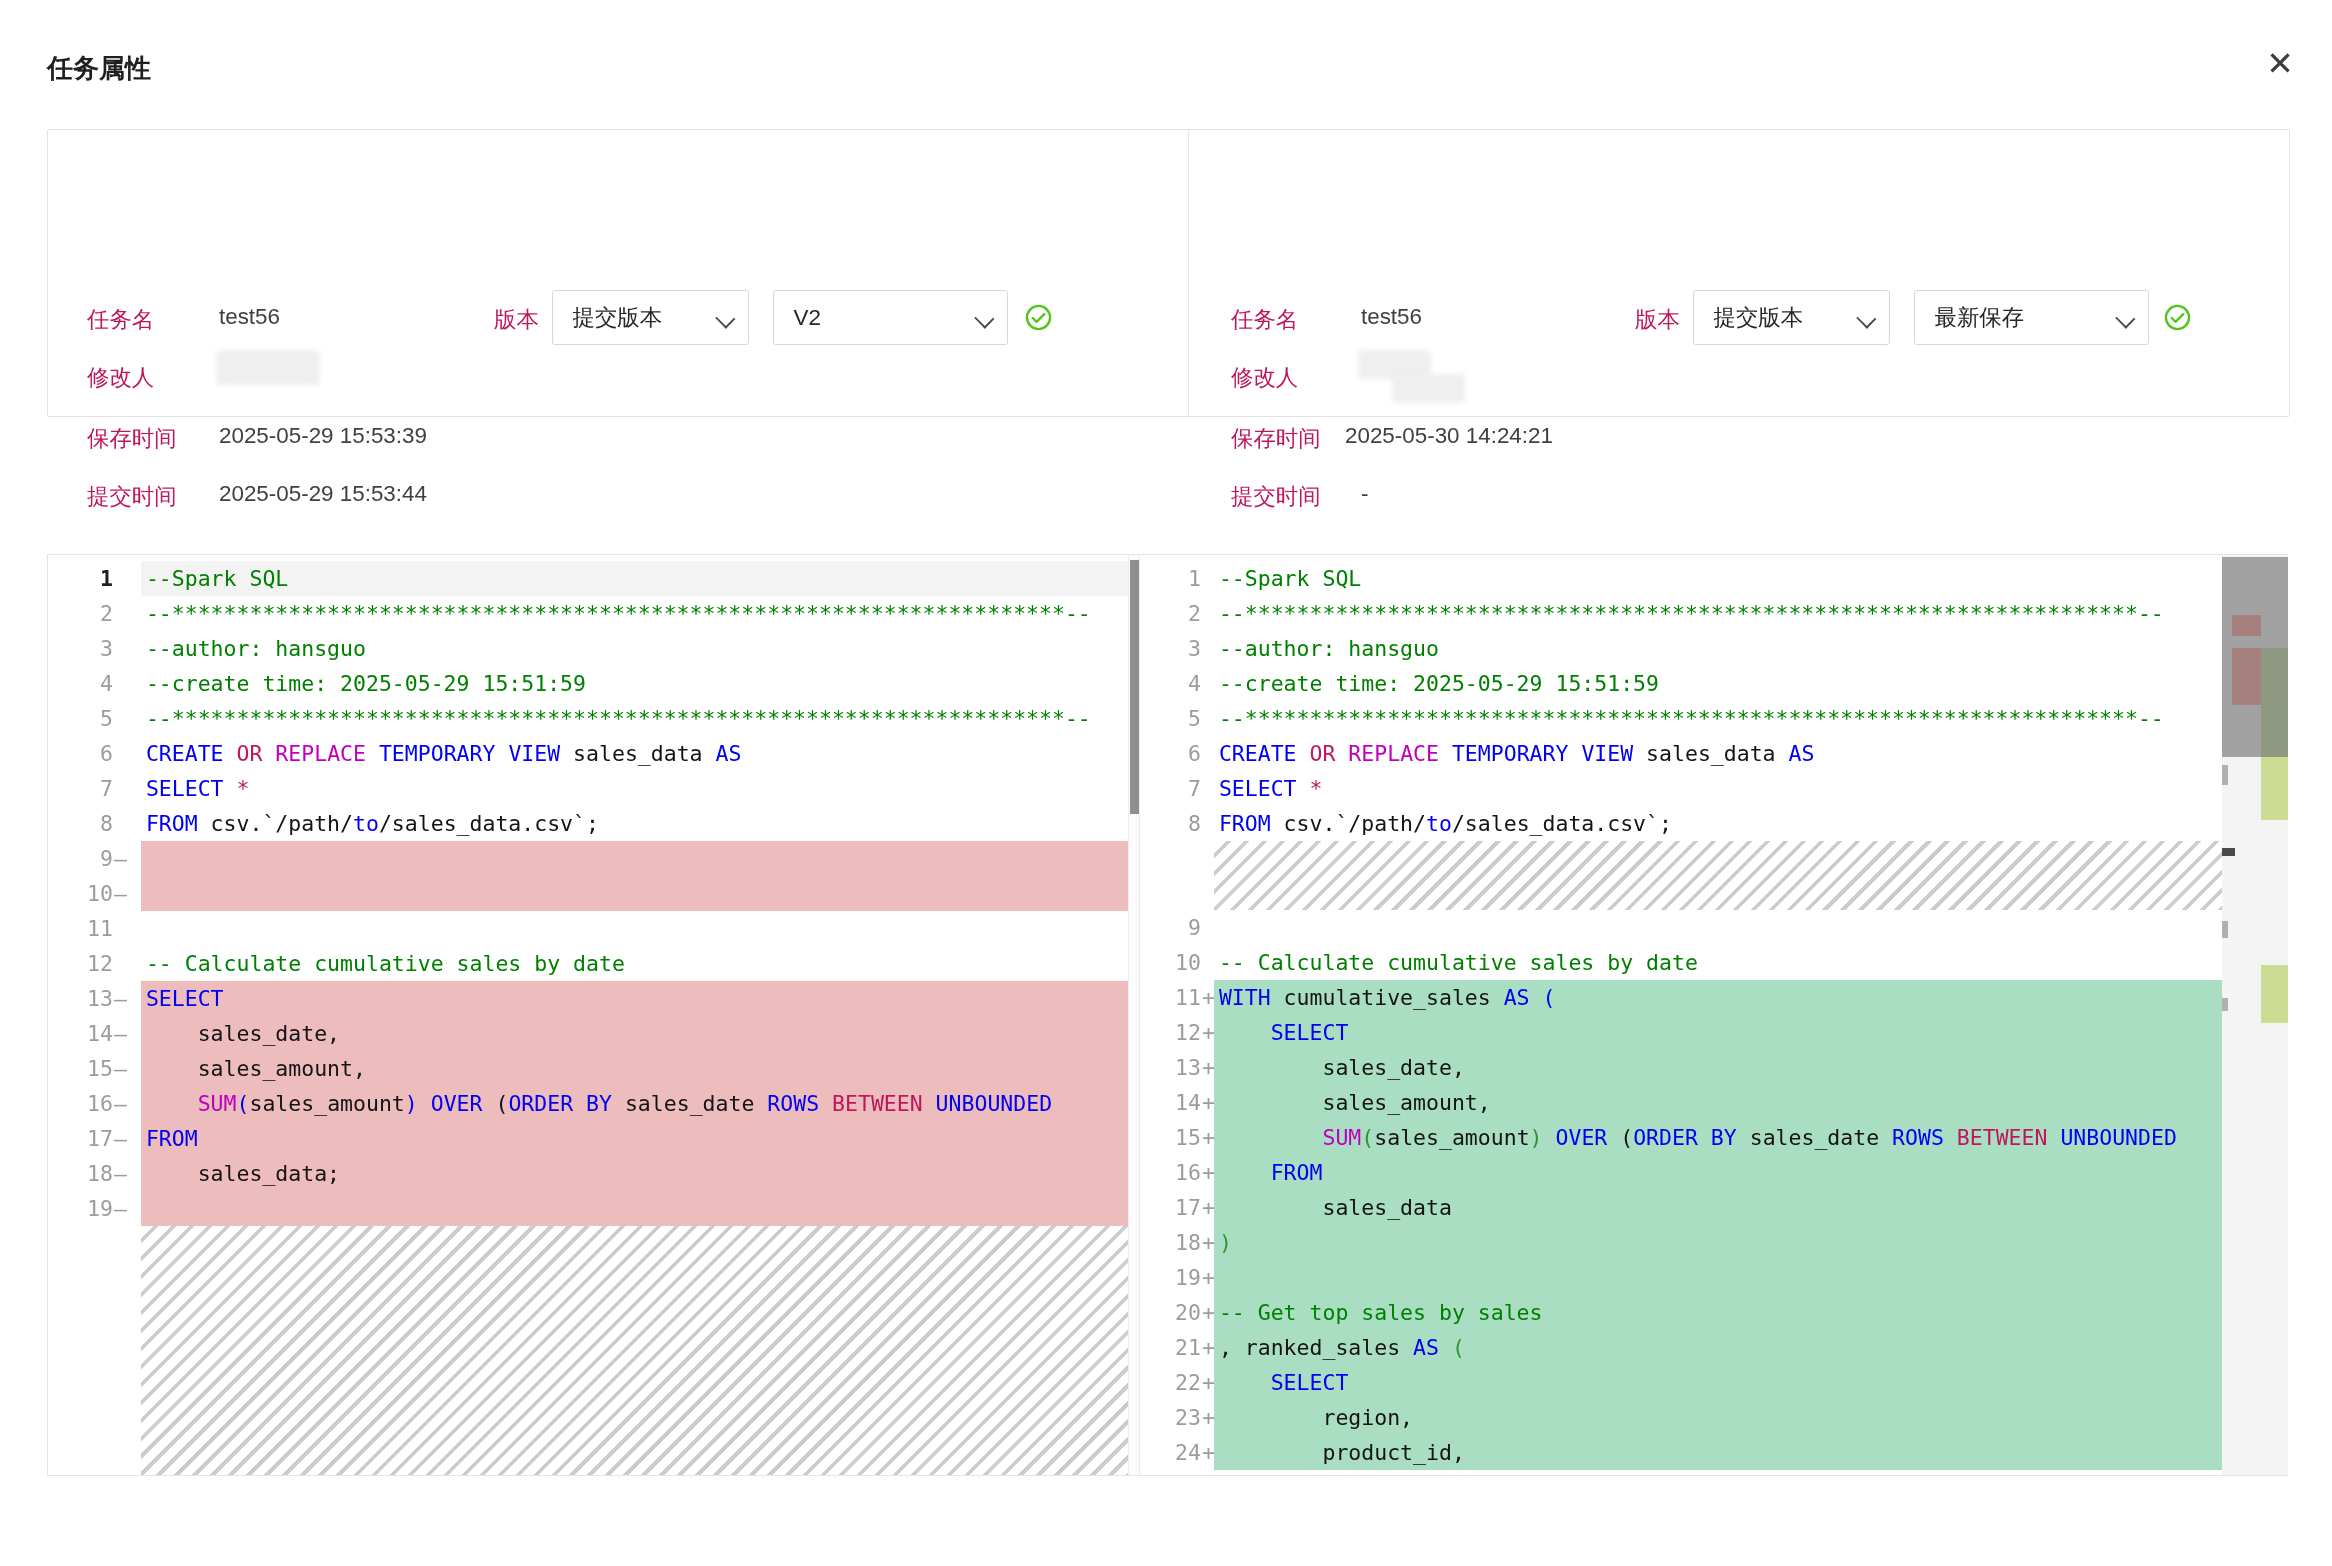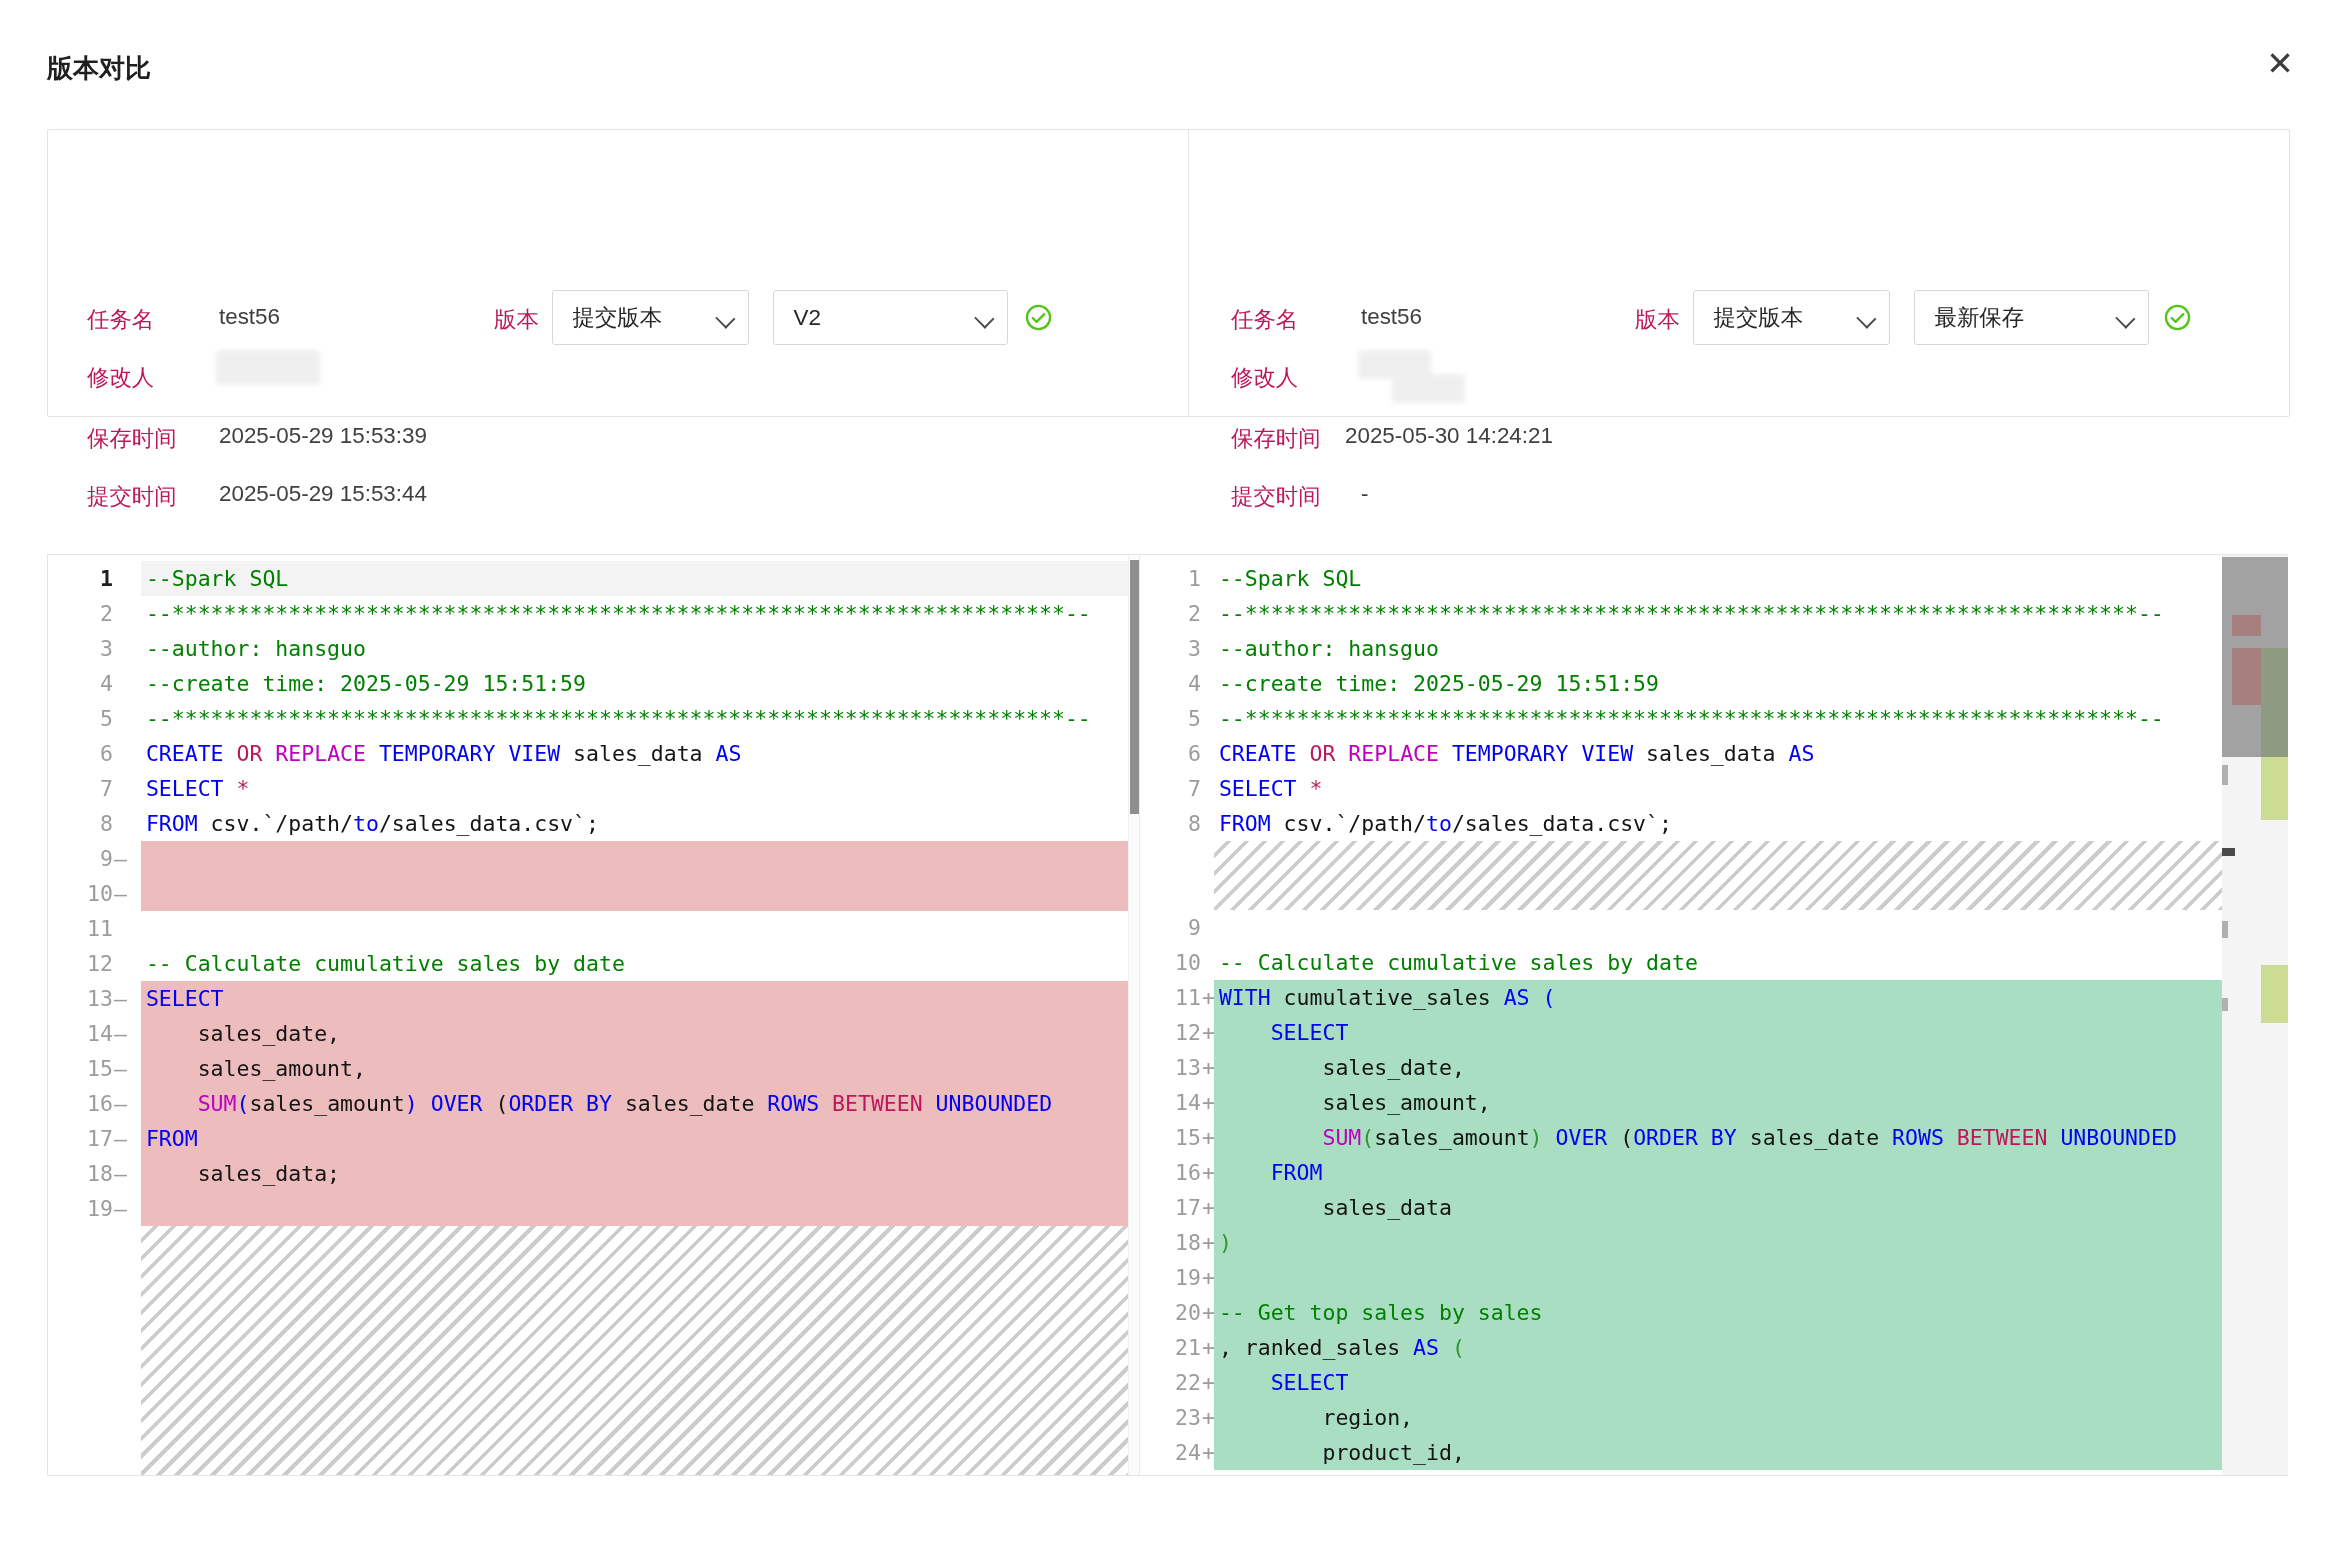--- a/index.html
+++ b/index.html
@@ -59,21 +59,21 @@
   .vthumb{position:absolute;left:1px;width:9.8px;background:#8f8f8f;}
   
   .minimap{position:absolute;left:2174px;top:0;width:66px;height:920px;background:#f4f4f4;cursor:pointer;}
   .mm-mark{position:absolute;}
 </style>
 </head>
 <body>
 
 <div id="app">
 
-  <div class="dlg-title">版本对比</div>
+  <div class="dlg-title">任务属性</div>
   <div class="dlg-close">✕</div>
 
   <div class="info-box">
 
     <div class="info-col col-left">
       <div class="f-label" style="left:29px;top:174px;">任务名</div>
       <div class="f-value" style="left:171px;top:174px;">test56</div>
       <div class="f-label" style="left:436px;top:174px;">版本</div>
       <div class="sel" style="left:504px;top:160px;width:197px;">
         <span>提交版本</span>

